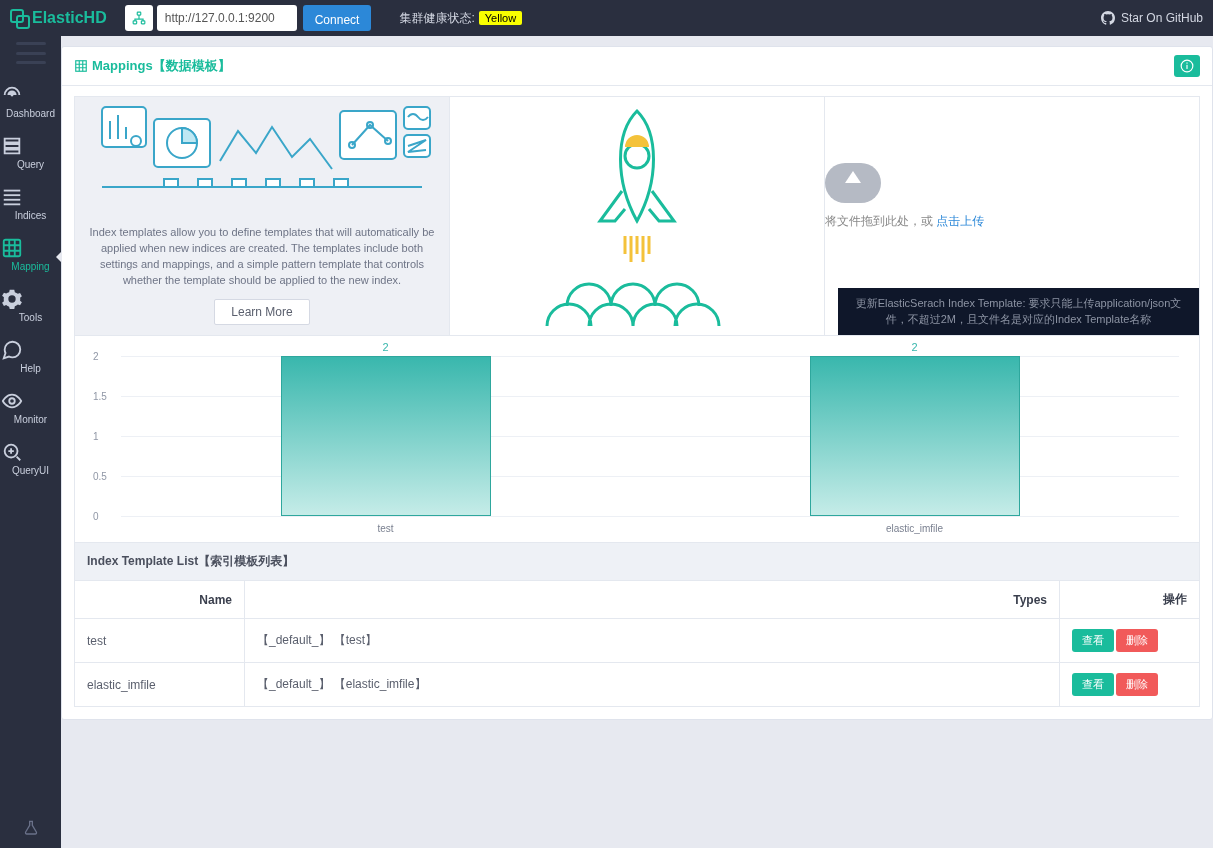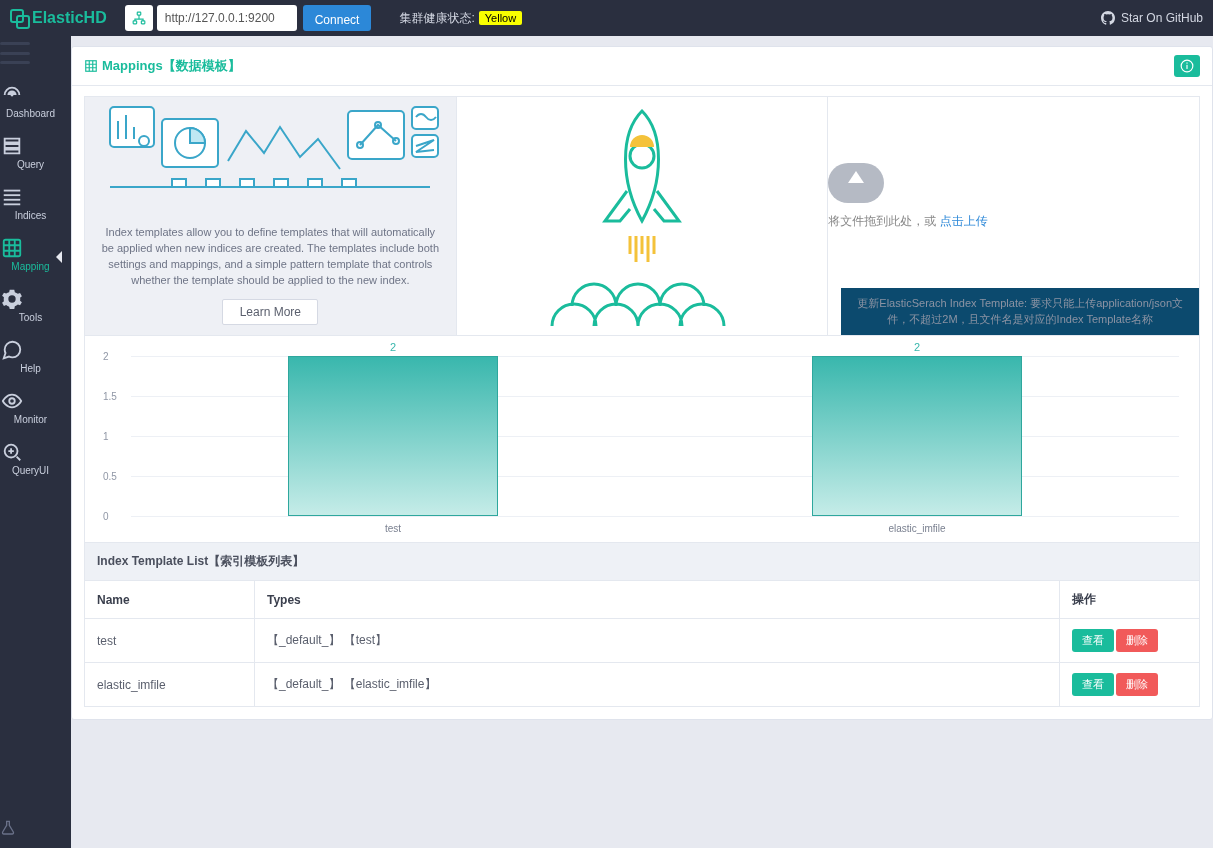--- a/index.html
+++ b/index.html
@@ -16,21 +16,21 @@
 .urlbox { width:140px; height:26px; border:none; border-radius:3px; margin-left:4px; padding:0 8px; font-size:12px; color:#555;}
 .connect { height:26px; background:#2c88d8; color:#fff; border:none; border-radius:3px; padding:8px 12px; margin-left:6px; font-size:12px; cursor:pointer;}
 .health-label { margin-left:28px; color:#d3d7e2; }
 .health-badge { background:#f9ff00; color:#000; border-radius:2px; padding:1px 6px; font-size:11px; margin-left:4px;}
 .ghlink { margin-left:auto; color:#d3d7e2; cursor:pointer; display:flex; align-items:center; gap:6px;}
 
 
 .shell { display:flex; height:calc(848px - 36px); }
 
 
-.sidebar { width:71px; background:#2a2f3f; display:flex; flex-direction:column; align-items:flex-start; padding-top:6px; gap:0; }
+.sidebar { width:61px; background:#2a2f3f; display:flex; flex-direction:column; align-items:center; padding-top:6px; gap:0; }
 .hamburger { width:30px; height:22px; display:flex; flex-direction:column; justify-content:space-between; margin-bottom:14px;}
 .hamburger span { height:3px; background:#3a4155; border-radius:2px;}
 .sb-item { width:61px; text-align:center; color:#c9cfdd; font-size:10px; padding:6px 0 10px; cursor:pointer;}
 .sb-item.active { color:#1abc9c; }
 .sb-item .ico { font-size:22px; display:block; line-height:1; margin-bottom:2px;}
 .sb-arrow { position:relative; }
 .sb-arrow:after { content:""; position:absolute; right:-1px; top:50%; transform:translateY(-50%); border:6px solid transparent; border-right-color:#e7e9f0; }
 .flask { margin-top:auto; color:#6a7189; font-size:18px; padding-bottom:10px;}
 
 
@@ -50,40 +50,40 @@
 .pane1-mid { background:#fff; height:26px; line-height:26px; color:#5a5f6d; font-size:13px;}
 .pane1-bot { padding:10px 14px; font-size:11px; color:#6e7486; line-height:1.45;}
 .learn { width:96px; height:26px; background:#fff; border:1px solid #d5d9e3; border-radius:2px; font-size:12px; color:#5a5f6d; margin:0 auto 10px; cursor:pointer;}
 .pane2 { display:flex; align-items:center; justify-content:center; background:#fff;}
 .pane3 { background:#fff; display:flex; flex-direction:column; }
 .pane3-top { flex:1; display:flex; flex-direction:column; align-items:flex-start; justify-content:center; gap:10px; color:#888;}
 .cloud { width:56px; height:40px; background:#b5bac4; border-radius:22px; position:relative; margin-top:8px;}
 .cloud:after{content:"";position:absolute;left:50%;top:8px;transform:translateX(-50%);width:0;height:0;border-left:8px solid transparent;border-right:8px solid transparent;border-bottom:12px solid #fff;}
 .pane3-text { font-size:12px; }
 .pane3-text a { color:#2c88d8; cursor:pointer; }
-.pane3-bot { background:#0c4a6e; color:#8c93a3; font-size:11px; padding:8px 10px; line-height:1.4;margin-left:13px;}
+.pane3-bot { background:#0f172a; color:#8c93a3; font-size:11px; padding:8px 10px; line-height:1.4;margin-left:13px;}
 
 
 .strip { background:#eef1f6; padding:8px 12px; font-size:12px; font-weight:bold; color:#4a4f5d; border:1px solid #e4e8ef; border-top:none;}
 
 
 .chart-wrap { border:1px solid #e4e8ef; border-top:none; padding:20px 14px 6px; background:#fff;}
 .chart { position:relative; height:180px; }
 .ygrid { position:absolute; left:32px; right:6px; border-top:1px solid #edf0f5; font-size:10px; color:#9097a6;}
 .ygrid span { position:absolute; left:-28px; top:-6px; }
 .bars { position:absolute; left:32px; right:6px; top:0; bottom:20px; display:flex;}
 .barcol { flex:1; display:flex; align-items:flex-end; justify-content:center; position:relative;}
 .bar { width:210px; background:linear-gradient(#39b7ad,#c5ece8); border:1px solid #2ea79d; position:relative;}
 .barval { position:absolute; top:-16px; left:50%; transform:translateX(-50%); color:#39b7ad; font-size:11px;}
 .xlabel { position:absolute; bottom:-18px; font-size:10px; color:#7a8090;}
 
 
 .list-head { background:#eef1f6; padding:10px 12px; font-size:12px; font-weight:bold; color:#4a4f5d; border:1px solid #e4e8ef; border-top:none;}
 table.tpl { width:100%; border-collapse:collapse; font-size:12px; background:#fff;}
-.tpl th { text-align:left; padding:10px 12px; border:1px solid #e4e8ef; border-top:none; background:#fff; color:#3a3f4d; font-weight:bold;}
+.tpl th { text-align:right; padding:10px 12px; border:1px solid #e4e8ef; border-top:none; background:#fff; color:#3a3f4d; font-weight:bold;}
 .tpl td { padding:10px 12px; border:1px solid #e4e8ef; color:#5a5f6d;}
 .btn-sm { border:none; border-radius:3px; color:#fff; font-size:11px; padding:4px 10px; cursor:pointer; margin-right:2px;}
 .btn-green{ background:#1abc9c;}
 .btn-red{ background:#f15a5a;}
 
 
 svg { display:block; }
 </style>
 </head>
 <body>

